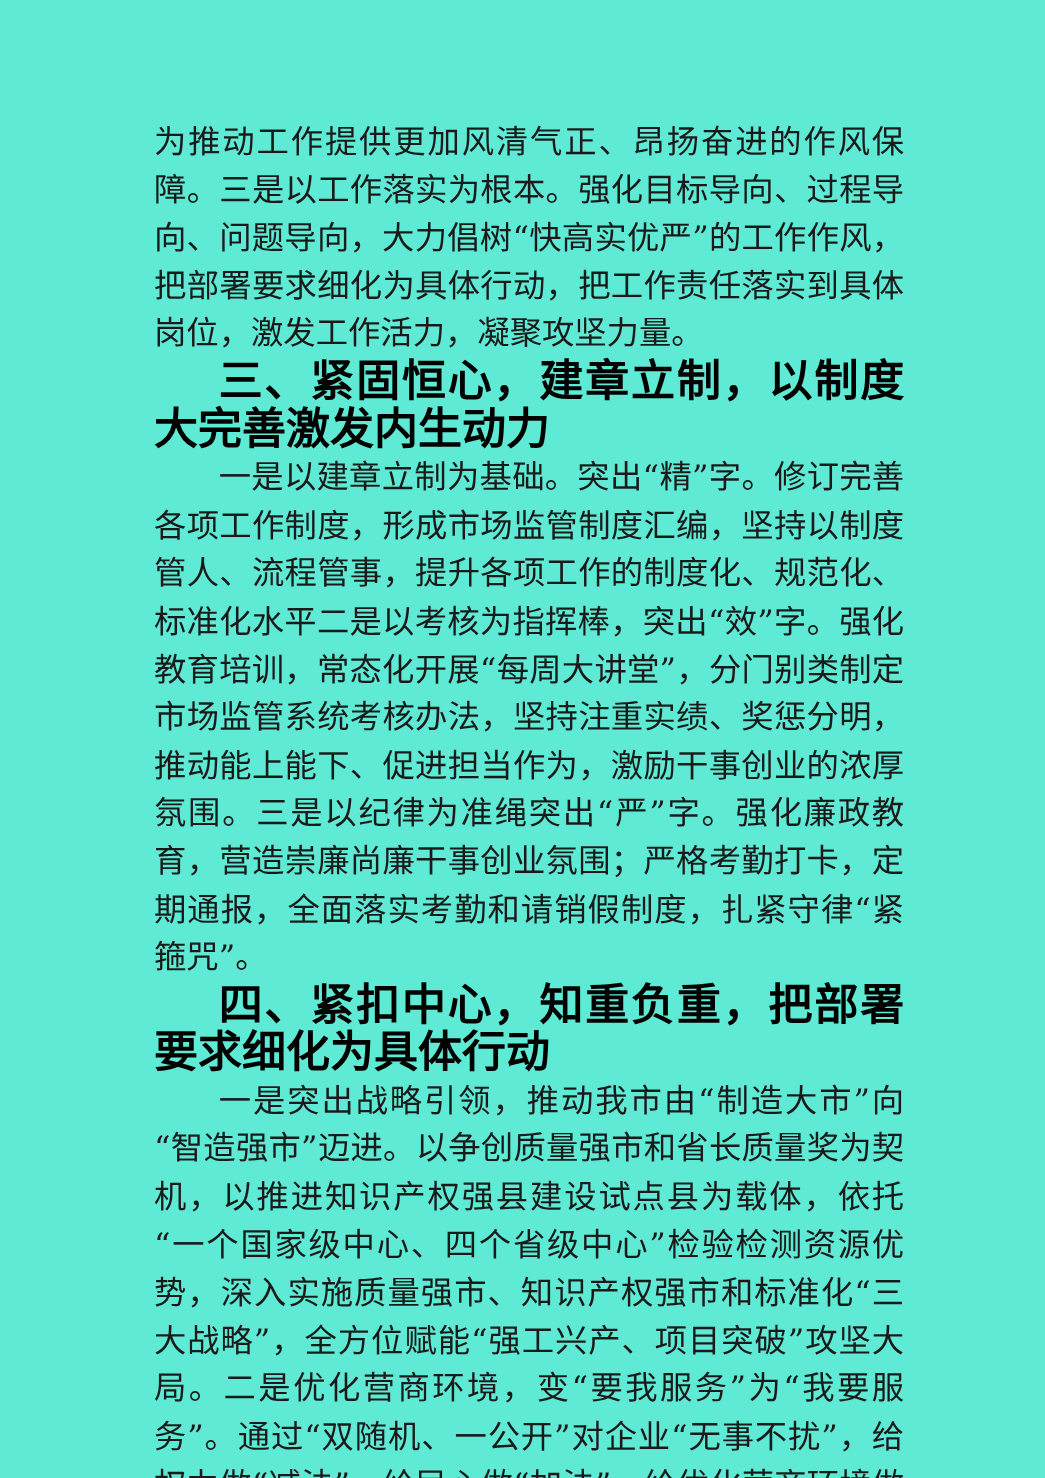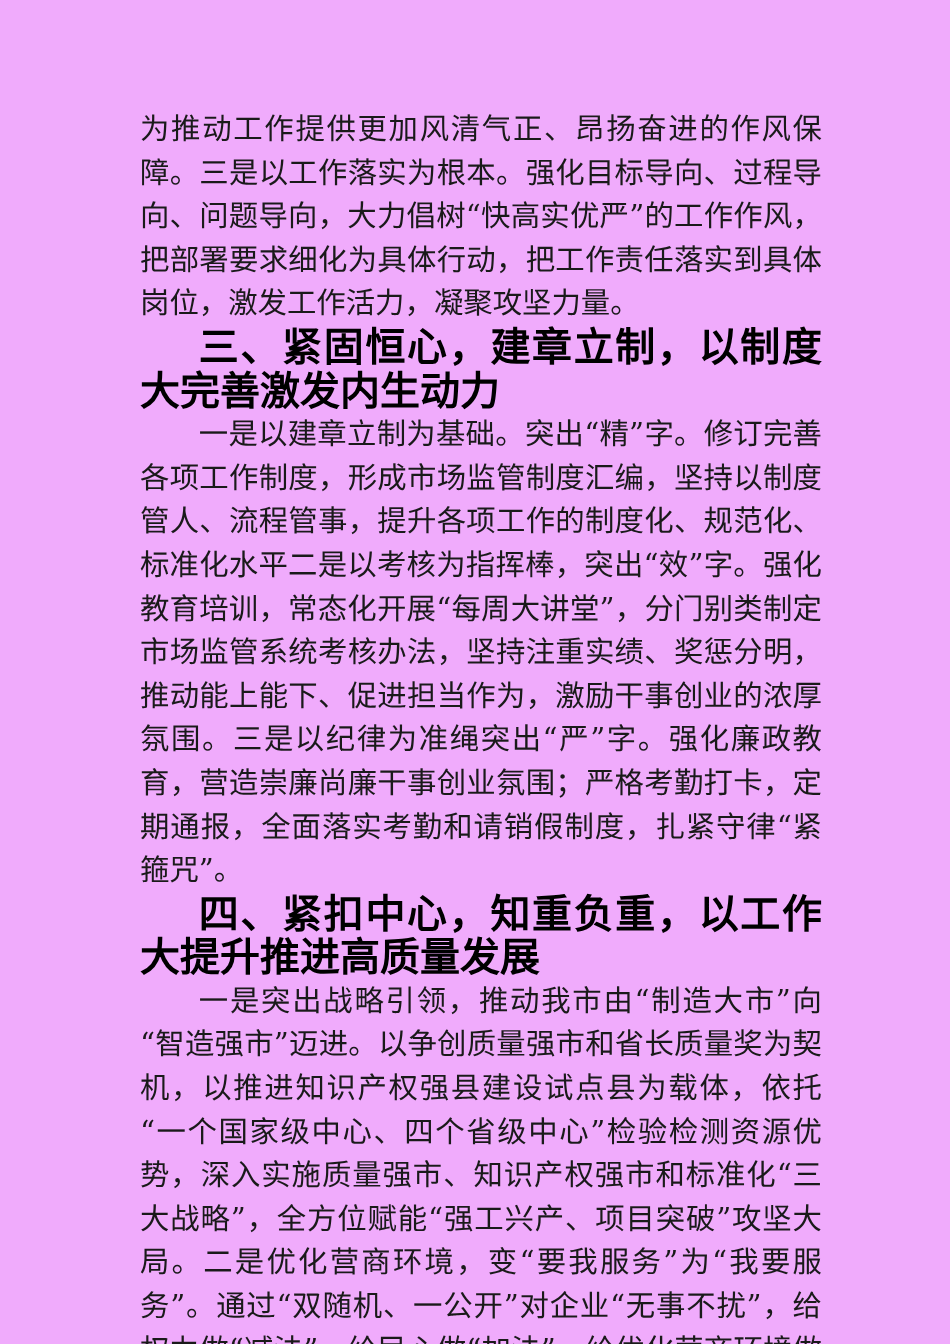--- a/index.html
+++ b/index.html
@@ -6,21 +6,21 @@
   html, body {
     margin: 0;
     padding: 0;
     background: #ffffff;
   }
 
   .page {
     position: relative;
     width: 950px;
     height: 1344px;
-    background: #f0abfc;
+    background: #5eead4;
     overflow: hidden;
     box-sizing: border-box;
   }
 
   .content {
     position: absolute;
     left: 140px;
     top: 108px;
     width: 682px;
   }
@@ -64,18 +64,18 @@
 
 <div class="page">
   <div class="content">
 
     <p class="para no-indent">为推动工作提供更加风清气正、昂扬奋进的作风保障。三是以工作落实为根本。强化目标导向、过程导向、问题导向，大力倡树“快高实优严”的工作作风，把部署要求细化为具体行动，把工作责任落实到具体岗位，激发工作活力，凝聚攻坚力量。</p>
 
     <h2 class="heading">三、紧固恒心，建章立制，以制度大完善激发内生动力</h2>
 
     <p class="para">一是以建章立制为基础。突出“精”字。修订完善各项工作制度，形成市场监管制度汇编，坚持以制度管人、流程管事，提升各项工作的制度化、规范化、标准化水平二是以考核为指挥棒，突出“效”字。强化教育培训，常态化开展“每周大讲堂”，分门别类制定市场监管系统考核办法，坚持注重实绩、奖惩分明，推动能上能下、促进担当作为，激励干事创业的浓厚氛围。三是以纪律为准绳突出“严”字。强化廉政教育，营造崇廉尚廉干事创业氛围；严格考勤打卡，定期通报，全面落实考勤和请销假制度，扎紧守律“紧箍咒”。</p>
 
-    <h2 class="heading">四、紧扣中心，知重负重，以工作大提升推进高质量发展</h2>
+    <h2 class="heading">四、紧扣中心，知重负重，把部署要求细化为具体行动</h2>
 
     <p class="para">一是突出战略引领，推动我市由“制造大市”向“智造强市”迈进。以争创质量强市和省长质量奖为契机，以推进知识产权强县建设试点县为载体，依托“一个国家级中心、四个省级中心”检验检测资源优势，深入实施质量强市、知识产权强市和标准化“三大战略”，全方位赋能“强工兴产、项目突破”攻坚大局。二是优化营商环境，变“要我服务”为“我要服务”。通过“双随机、一公开”对企业“无事不扰”，给权力做“减法”，给民心做“加法”，给优化营商环境做“乘法”，持续推进农贸市场提升改造、夜经济服务保障等重点工作，切实营造宽松优质的发展环境。三是兜牢安全底线，变“避责思维”为“负责思维”。下大力气守牢食品药品、特种设备、工业产品质量“一排底线”，探索建立以法治监管、智慧监管</p>
 
   </div>
 </div>
 
 </body></html>

